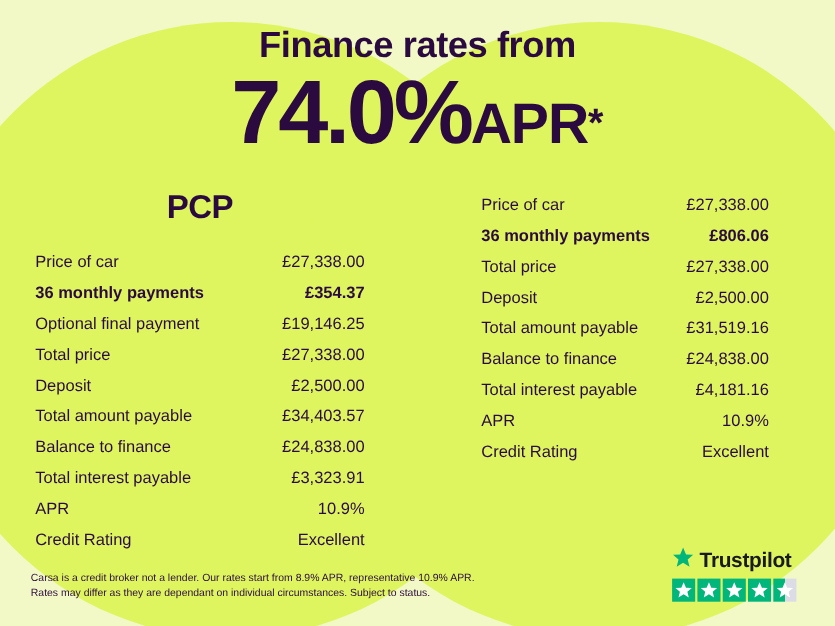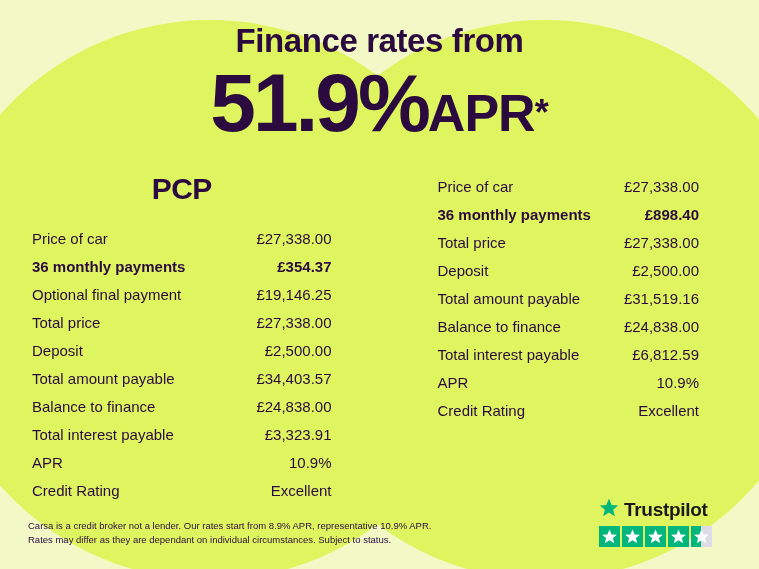--- a/index.html
+++ b/index.html
@@ -128,21 +128,21 @@
     position: absolute;
     left: 28px;
     bottom: 22px;
     width: 430px;
     font-size: 9.5px;
     line-height: 1.45;
     color: #2b0b3f;
   }
   .trustpilot {
     position: absolute;
-    right: 40px;
+    right: 28px;
     bottom: 22px;
     width: 120px;
     text-align: left;
   }
   .tp-top {
     display: flex;
     align-items: center;
     gap: 5px;
     margin-bottom: 4px;
   }
@@ -176,21 +176,21 @@
 
 <div class="canvas">
   <div class="blob blob-left"></div>
   <div class="blob blob-right"></div>
 
   <div class="content">
 
     <div class="headline">Finance rates from</div>
 
     <div class="rate-row">
-      <span class="rate-big">51.9%</span><span class="rate-apr">APR</span><span class="rate-star">*</span>
+      <span class="rate-big">74.0%</span><span class="rate-apr">APR</span><span class="rate-star">*</span>
     </div>
 
     <div class="columns">
 
       <div class="col col-left">
         <div class="col-title">PCP</div>
 
         <div class="line">
           <span class="lbl">Price of car</span>
           <span class="val">£27,338.00</span>
@@ -234,41 +234,41 @@
       </div>
 
       <div class="col col-right">
 
         <div class="line">
           <span class="lbl">Price of car</span>
           <span class="val">£27,338.00</span>
         </div>
         <div class="line bold">
           <span class="lbl">36 monthly payments</span>
-          <span class="val">£898.40</span>
+          <span class="val">£806.06</span>
         </div>
         <div class="line">
           <span class="lbl">Total price</span>
           <span class="val">£27,338.00</span>
         </div>
         <div class="line">
           <span class="lbl">Deposit</span>
           <span class="val">£2,500.00</span>
         </div>
         <div class="line">
           <span class="lbl">Total amount payable</span>
           <span class="val">£31,519.16</span>
         </div>
         <div class="line">
           <span class="lbl">Balance to finance</span>
           <span class="val">£24,838.00</span>
         </div>
         <div class="line">
           <span class="lbl">Total interest payable</span>
-          <span class="val">£6,812.59</span>
+          <span class="val">£4,181.16</span>
         </div>
         <div class="line">
           <span class="lbl">APR</span>
           <span class="val">10.9%</span>
         </div>
         <div class="line">
           <span class="lbl">Credit Rating</span>
           <span class="val">Excellent</span>
         </div>
       </div>

